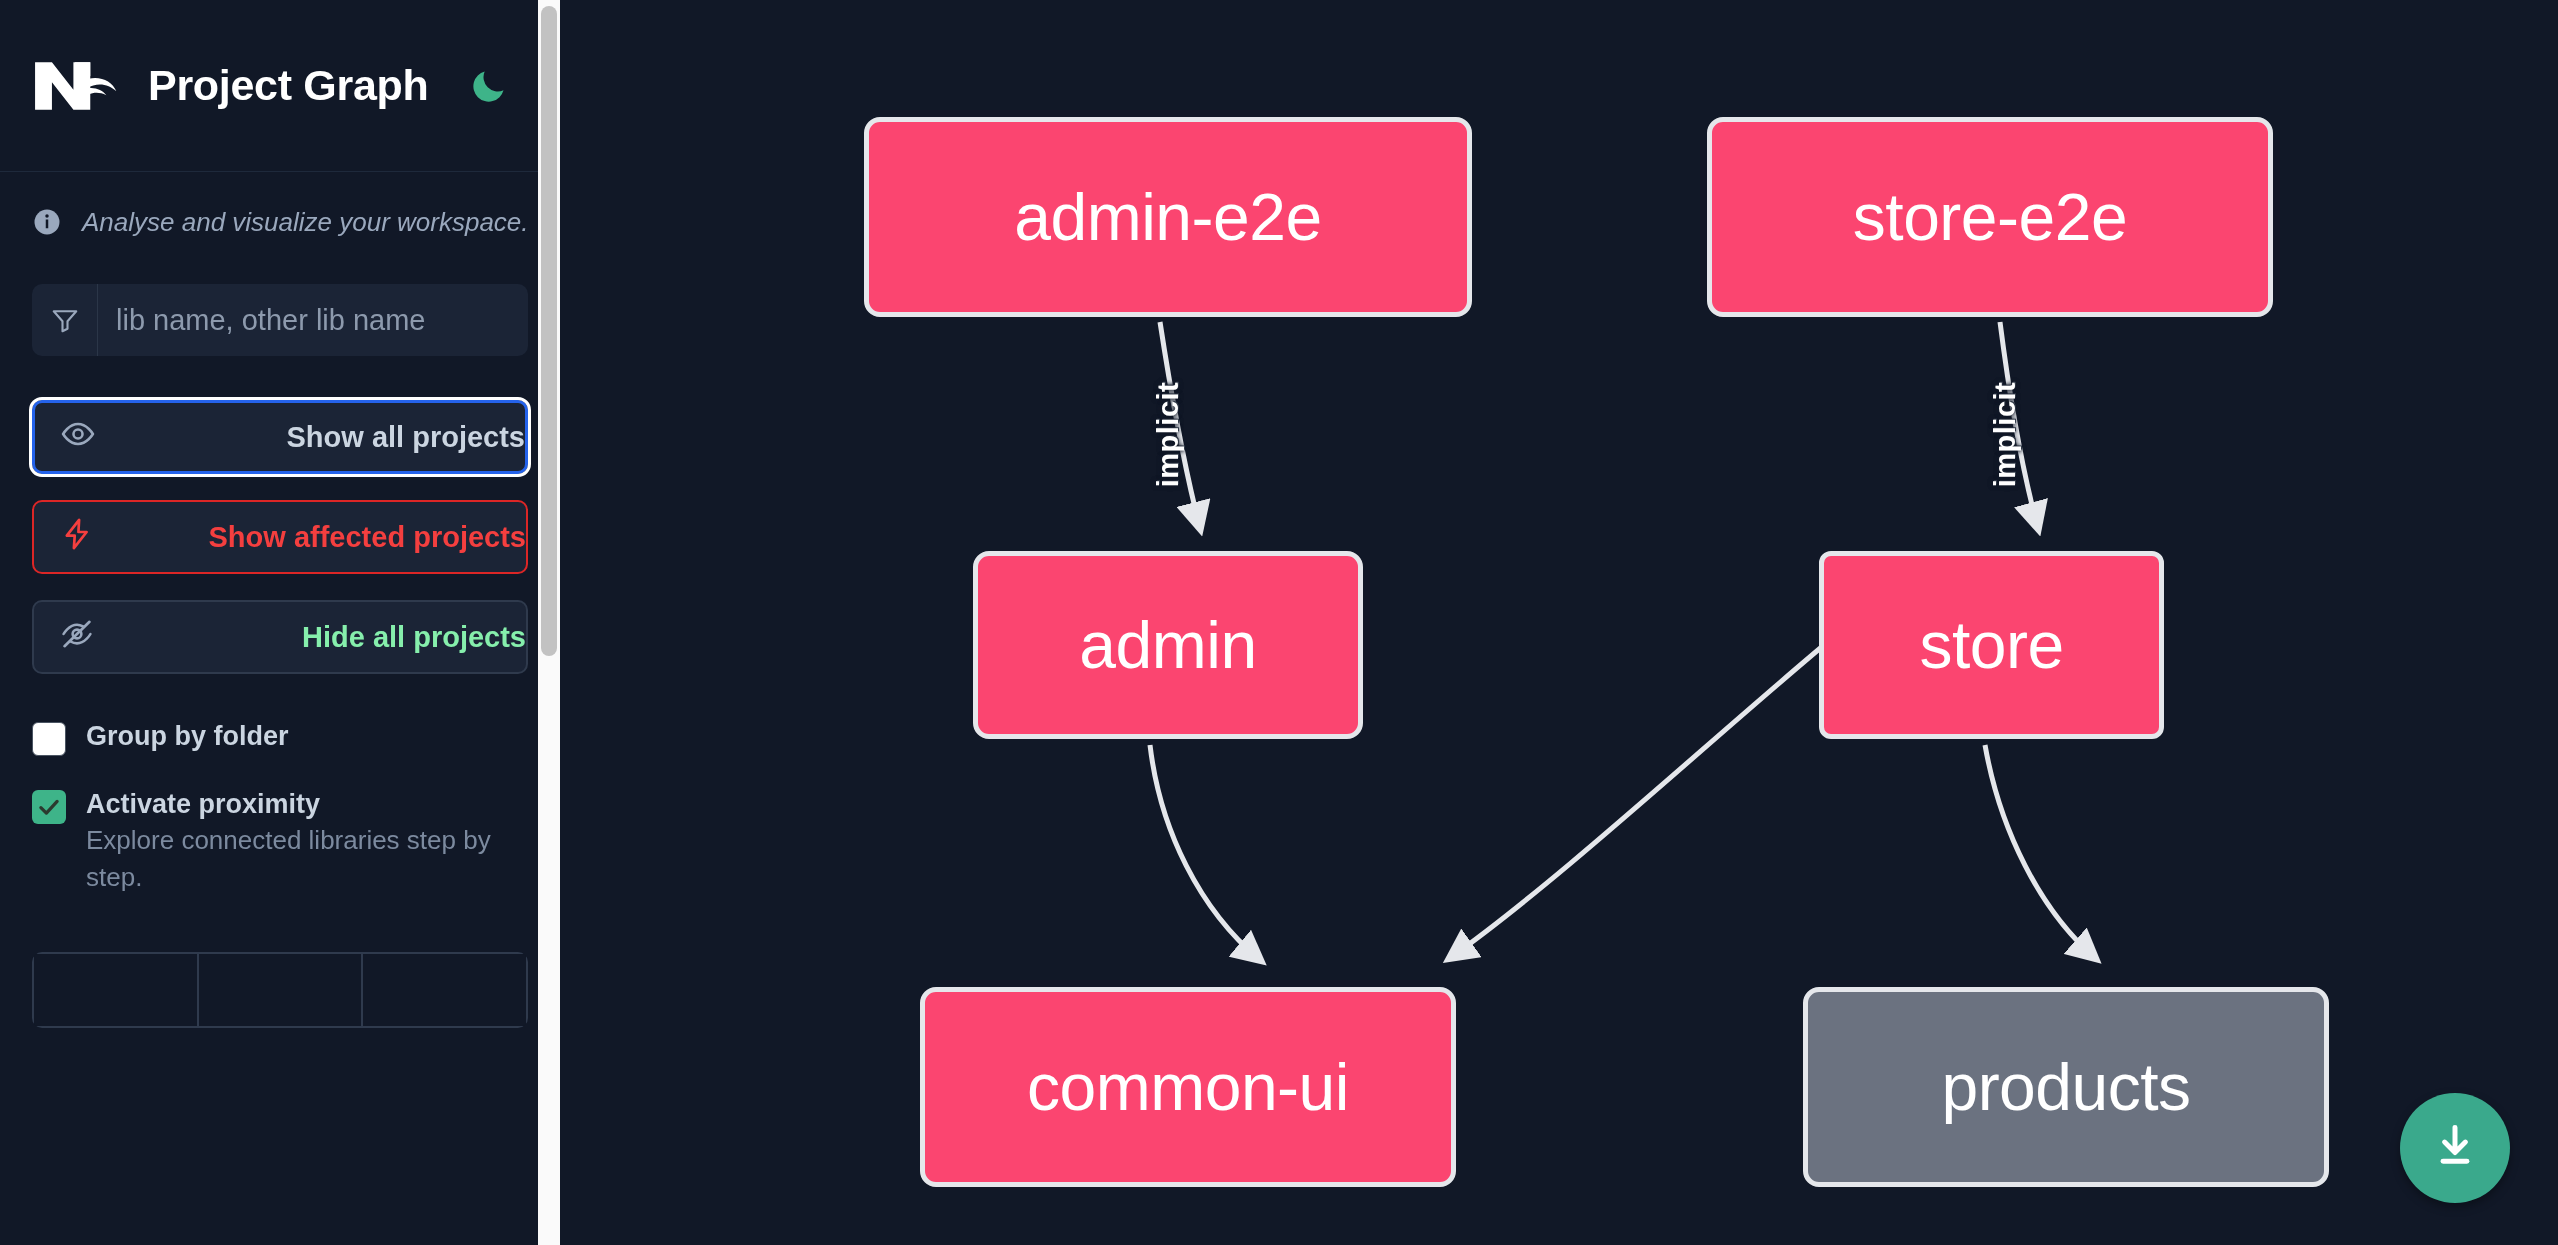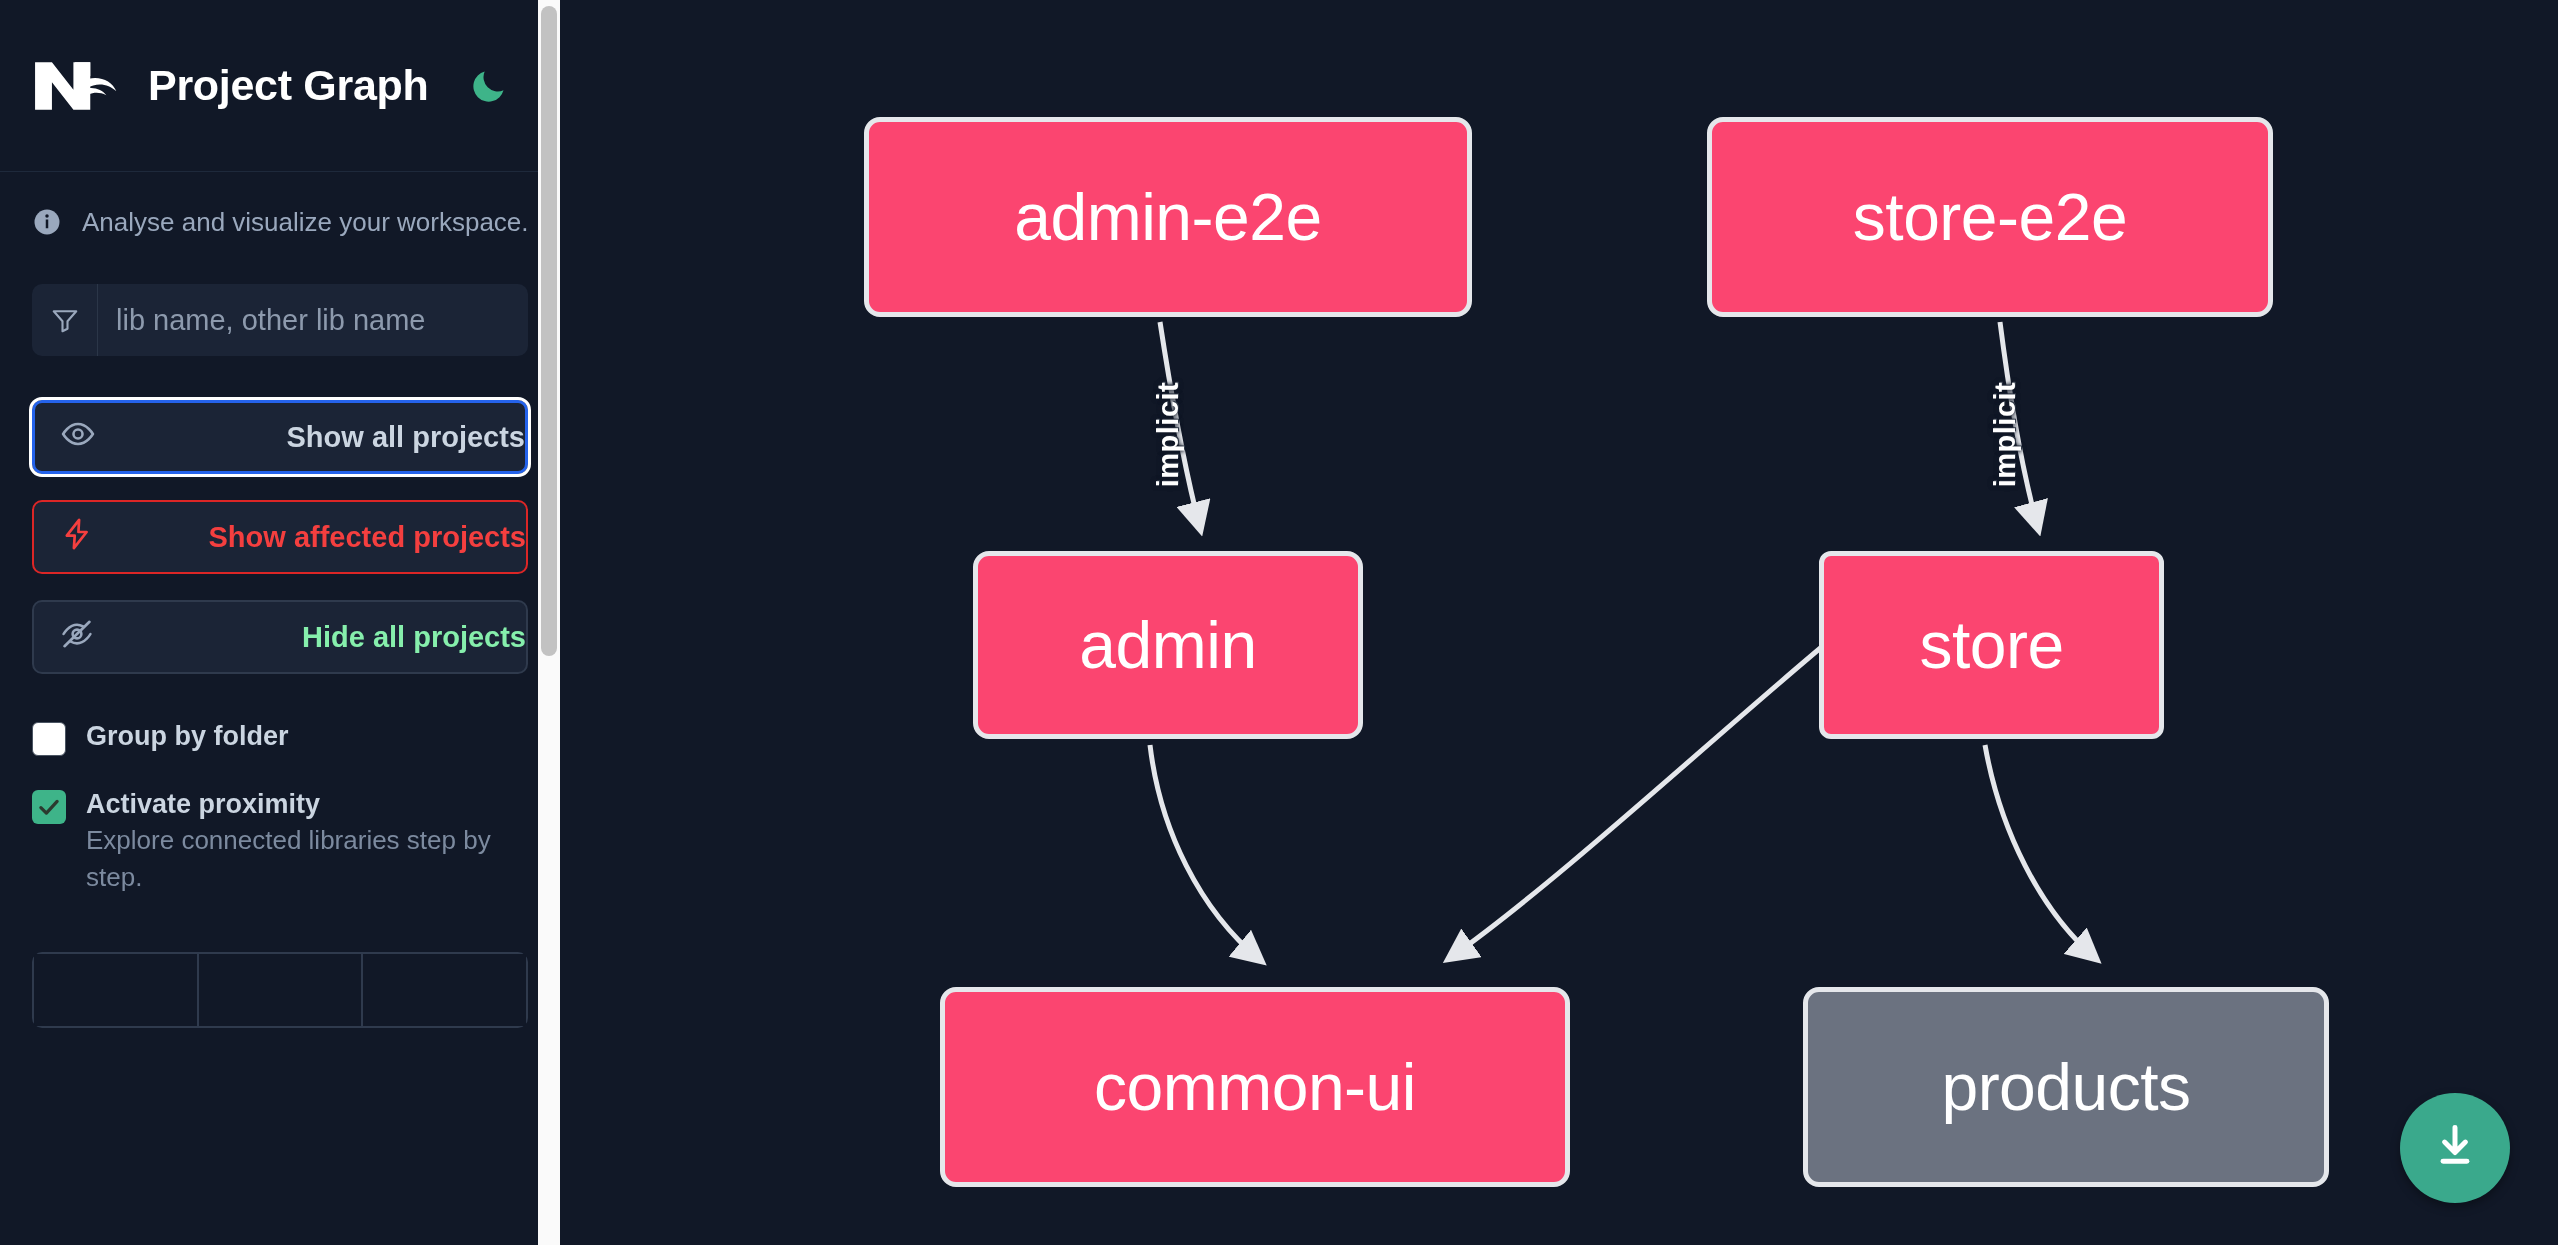--- a/index.html
+++ b/index.html
@@ -42,20 +42,21 @@
     display: flex; align-items: center; justify-content: center;
     margin-left: 14px;
     cursor: pointer;
   }
 
   .info-row {
     display: flex; align-items: center;
     gap: 20px;
     padding: 0 32px;
     height: 100px;
+    font-style: italic;
   }
   .info-icon { width: 30px; height: 30px; flex: 0 0 auto; }
   .info-text {
     color: #9aa8bd;
     font-size: 26px;
     white-space: nowrap;
   }
 
   .search-wrap {
     margin: 12px 32px 0 32px;
@@ -340,21 +341,21 @@
     </div>
     <div class="gnode pink" style="left:1147px; top:117px; width:566px; height:200px;">
       <span>store-e2e</span>
     </div>
     <div class="gnode pink" style="left:413px; top:551px; width:390px; height:188px;">
       <span>admin</span>
     </div>
     <div class="gnode pink" style="left:1259px; top:551px; width:345px; height:188px;border-radius:12px;">
       <span>store</span>
     </div>
-    <div class="gnode pink" style="left:380px; top:987px; width:630px; height:200px;">
+    <div class="gnode pink" style="left:360px; top:987px; width:536px; height:200px;">
       <span>common-ui</span>
     </div>
     <div class="gnode grey" style="left:1243px; top:987px; width:526px; height:200px;">
       <span>products</span>
     </div>
 
     <span class="edge-label" style="left:548px; top:418px; width:120px; text-align:center;">implicit</span>
     <span class="edge-label" style="left:1385px; top:418px; width:120px; text-align:center;">implicit</span>
 
     <div class="fab">

